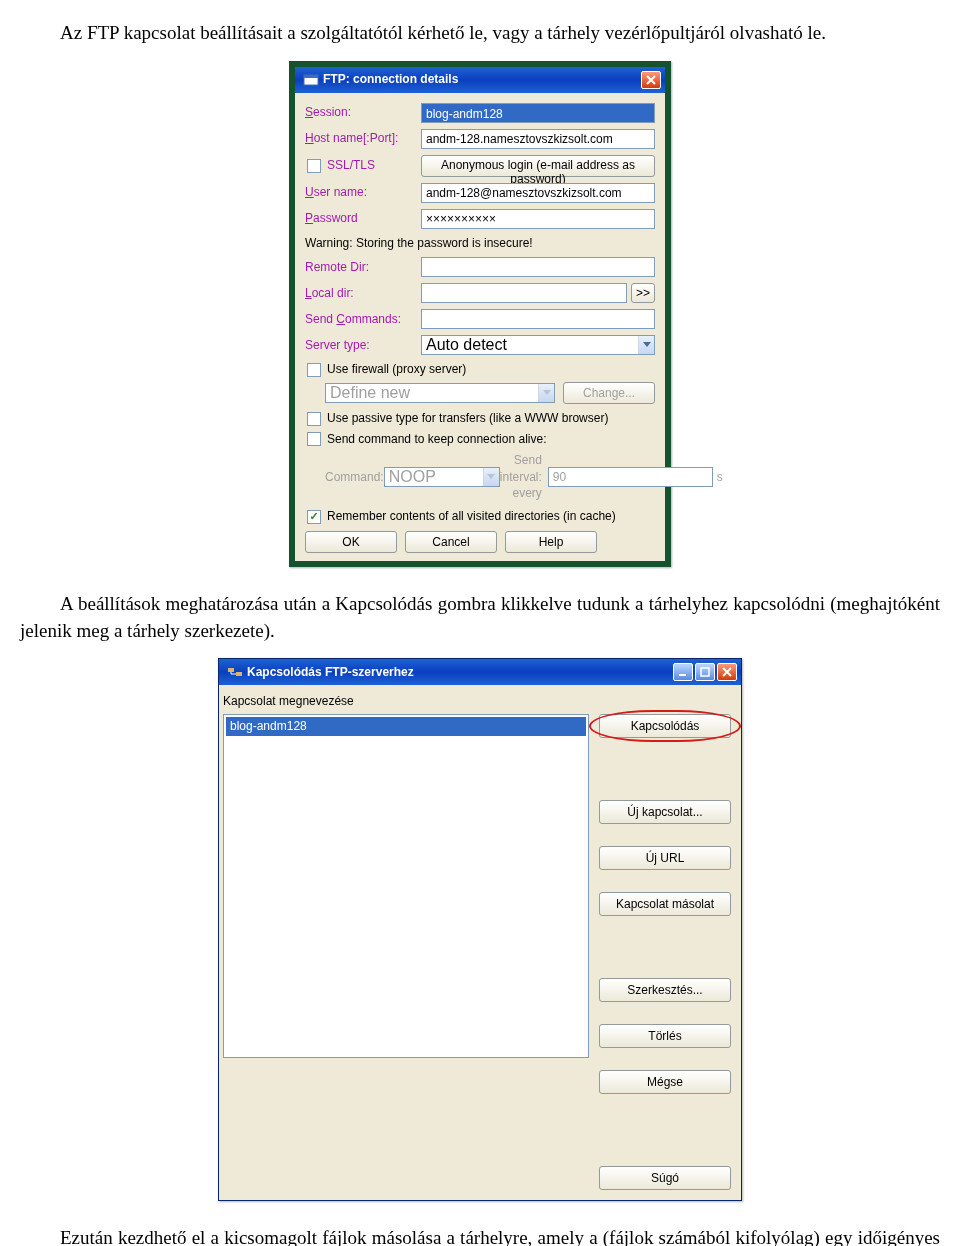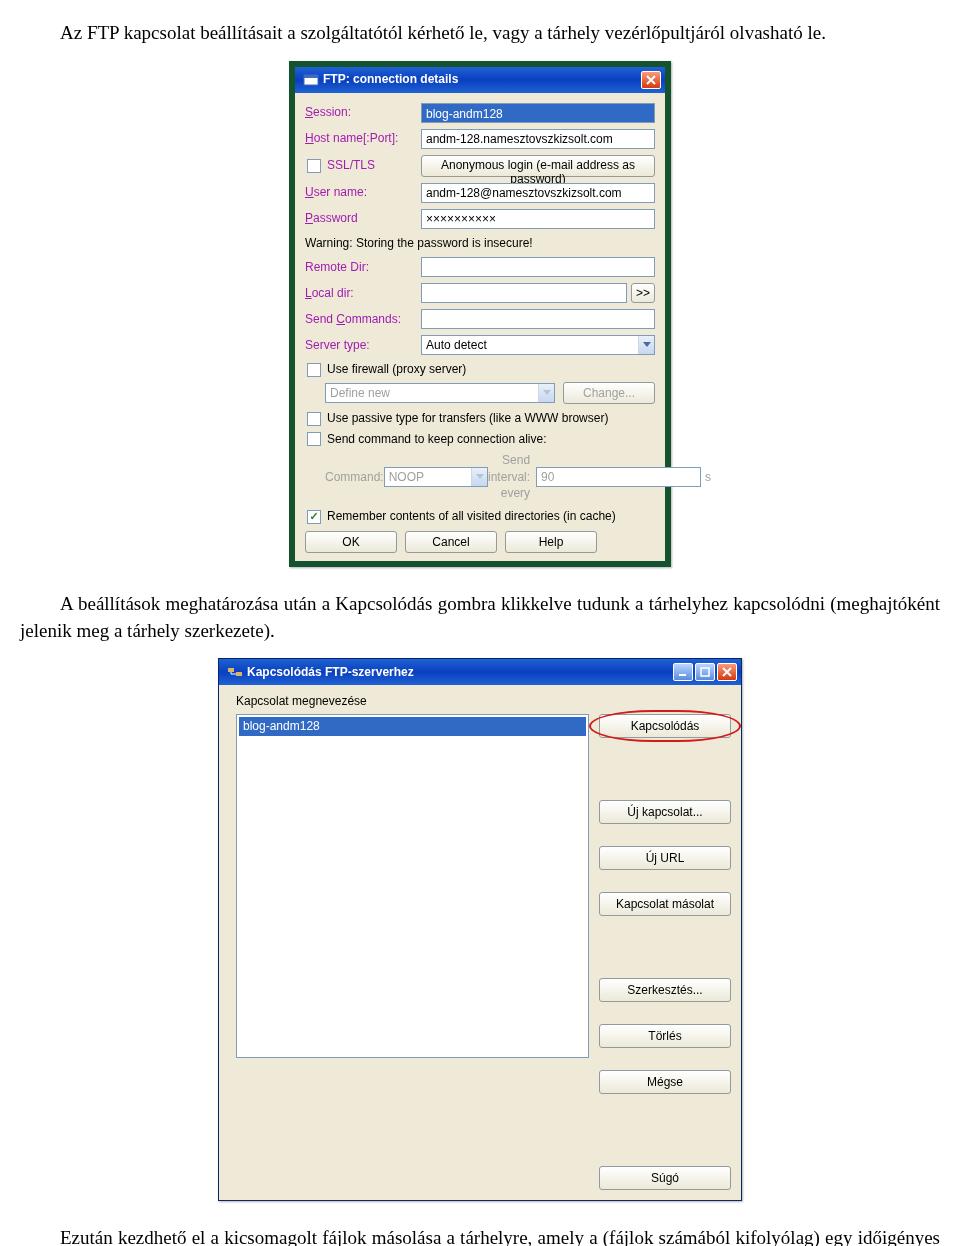--- a/index.html
+++ b/index.html
@@ -75,21 +75,21 @@
     font-size: 12px;
   }
   .selbox {
     flex: 1;
     height: 20px;
     border: 1px solid #7f9db9;
     background: #fff;
     display: flex; align-items: center; justify-content: space-between;
     padding: 0 0 0 4px;
     font-family: Tahoma, Arial, sans-serif;
-    font-size: 12px;
+    font-size: 16px;
   }
   .sel-arrow {
     width: 16px; height: 18px;
     border-left: 1px solid #cfd7e6;
     background: linear-gradient(to bottom,#e8f0fb,#c6d7ef);
     display:flex;align-items:center;justify-content:center;
   }
   .btn2 {
     height: 22px;
     border: 1px solid #919b9c;
@@ -122,21 +122,21 @@
   
   .dlg2 {
     width: 524px;
     font-family: Tahoma, Arial, sans-serif;
     font-size: 12px;
     border: 1px solid #0a246a;
     box-shadow: 1px 1px 2px rgba(0,0,0,0.3);
   }
   .dlg2-body {
     background: #efe9d7;
-    padding: 8px 10px 10px 17px;
+    padding: 8px 10px 10px 4px;
   }
   .listlabel { margin-bottom: 4px; }
   .content2 { display: flex; gap: 10px; }
   .listbox {
     flex: 1;
     height: 344px;
     border: 1px solid #7f9db9;
     background: #fff;
     padding: 2px;
   }

